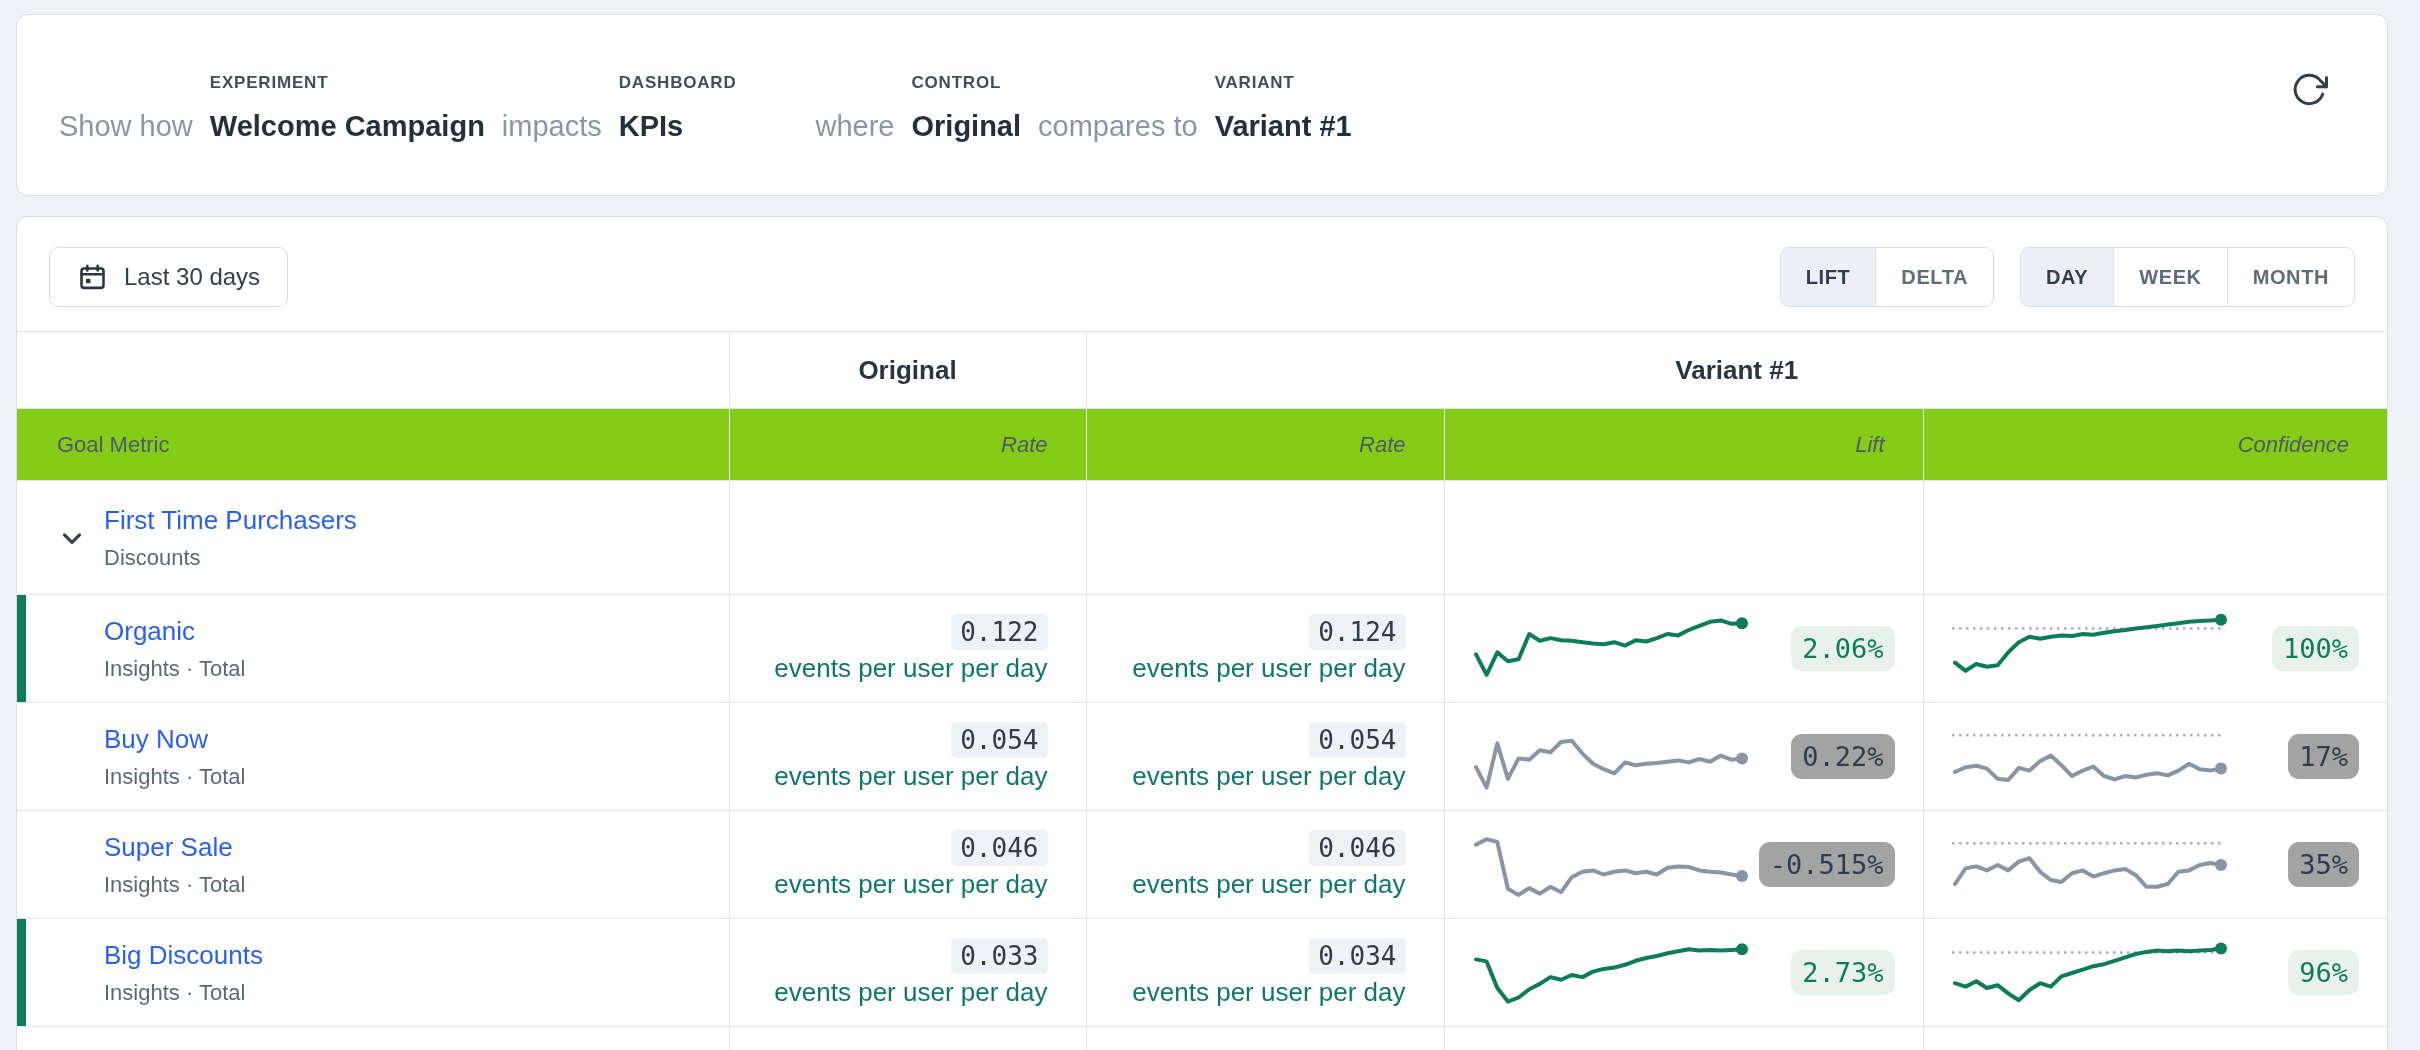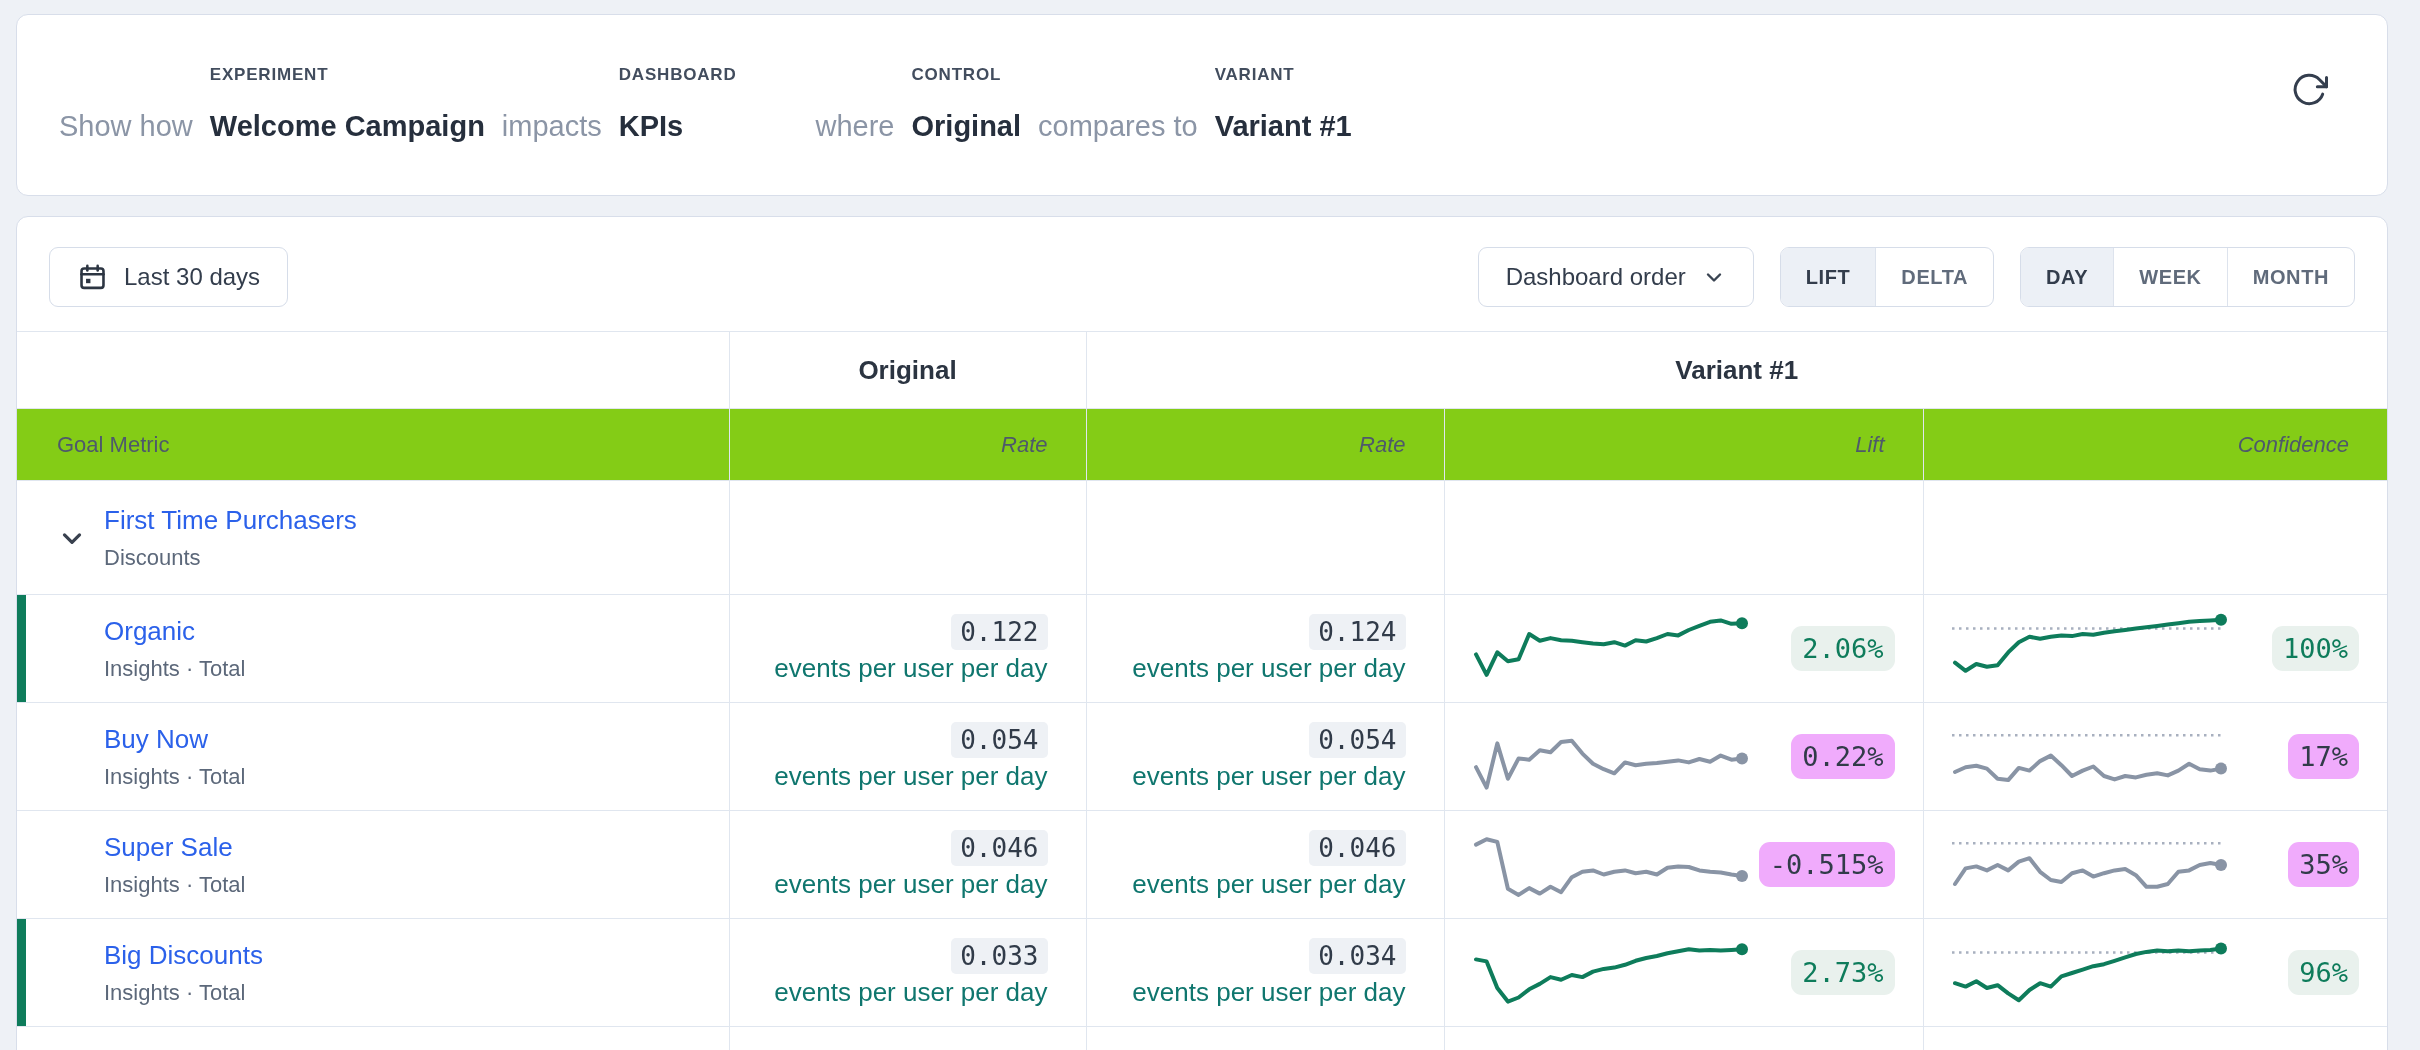--- a/index.html
+++ b/index.html
@@ -8,21 +8,21 @@
 
   .panel { position:absolute; left:16px; width:2372px; background:#fff;
     border:1px solid #d8deea; border-radius:12px; }
   #query-bar { top:14px; height:182px; }
   #report-panel { top:216px; height:1100px; }
 
   
   .sentence { display:flex; align-items:flex-end; height:100%; padding:0 0 52px 42px; gap:17px; }
   .word { font-size:29px; color:#8b95a6; line-height:34px; }
   .picker { display:flex; flex-direction:column; align-items:flex-start; }
-  .picker .lbl { font-size:17px; font-weight:700; letter-spacing:0.8px; color:#424d5e; margin-bottom:24px; }
+  .picker .lbl { font-size:17px; font-weight:700; letter-spacing:0.8px; color:#424d5e; margin-bottom:16px; }
   .picker .val { font-size:29px; font-weight:700; color:#262f3d; line-height:34px; cursor:pointer; }
   .picker.wide { margin-right:62px; }
   #refresh-btn { position:absolute; top:54px; right:56px; width:44px; height:44px; border:none;
     background:transparent; cursor:pointer; color:#343e4e; }
 
   
   .toolbar { display:flex; justify-content:space-between; align-items:center; padding:30px 32px 0 32px;gap:8px; }
   .btn { display:flex; align-items:center; gap:16px; height:60px; background:#fff;
     border:1px solid #d6dde9; border-radius:9px; padding:0 27px; font-size:24px; color:#333d4c;
     font-weight:500; cursor:pointer; font-family:inherit; }
@@ -58,21 +58,21 @@
 
   .rate-cell { display:flex; flex-direction:column; align-items:flex-end; gap:3px; padding-right:38px; }
   .mono { font-family:"DejaVu Sans Mono", monospace; }
   .rate-val { font-size:26px; color:#313b49; background:#eef1f5; border-radius:5px; padding:3px 9px; }
   .unit { font-size:26px; color:#0f766e; }
 
   .trend-cell { display:flex; align-items:center; justify-content:space-between;
     padding-left:26px; padding-right:28px; }
   .spark { width:280px; height:84px; }
   .pct { font-size:27px; border-radius:11px; padding:7px 11px; }
-  .pct.neutral { background:#f0abfc; color:#313b49; }
+  .pct.neutral { background:#a3a3a3; color:#313b49; }
   .pct.green { background:#e9f1ed; color:#0e7c5b; }
 </style>
 </head>
 <body>
 
 <div class="panel" id="query-bar">
   <div class="sentence">
     <span class="word">Show how</span>
     <div class="picker">
       <span class="lbl">EXPERIMENT</span>
@@ -114,28 +114,20 @@
           <line x1="8" y1="3" x2="8" y2="6.5"></line>
           <line x1="16" y1="3" x2="16" y2="6.5"></line>
           <line x1="3.5" y1="9.5" x2="20.5" y2="9.5"></line>
           <rect x="7" y="13" width="3.4" height="3.4" fill="#2c3542" stroke="none"></rect>
         </svg>
       </span>
       <span>Last 30 days</span>
     </button>
 
     <div class="toolbar-right">
-      <button class="btn">
-        <span>Dashboard order</span>
-        <span style="display:flex">
-          <svg width="24" height="24" viewBox="0 0 24 24" fill="none" stroke="#3a4452" stroke-width="2.4" stroke-linecap="round" stroke-linejoin="round">
-            <polyline points="6 9.5 12 15.5 18 9.5"></polyline>
-          </svg>
-        </span>
-      </button>
 
       <div class="seg-group">
         <button class="seg sel">LIFT</button>
         <button class="seg">DELTA</button>
       </div>
 
       <div class="seg-group">
         <button class="seg sel">DAY</button>
         <button class="seg">WEEK</button>
         <button class="seg">MONTH</button>

